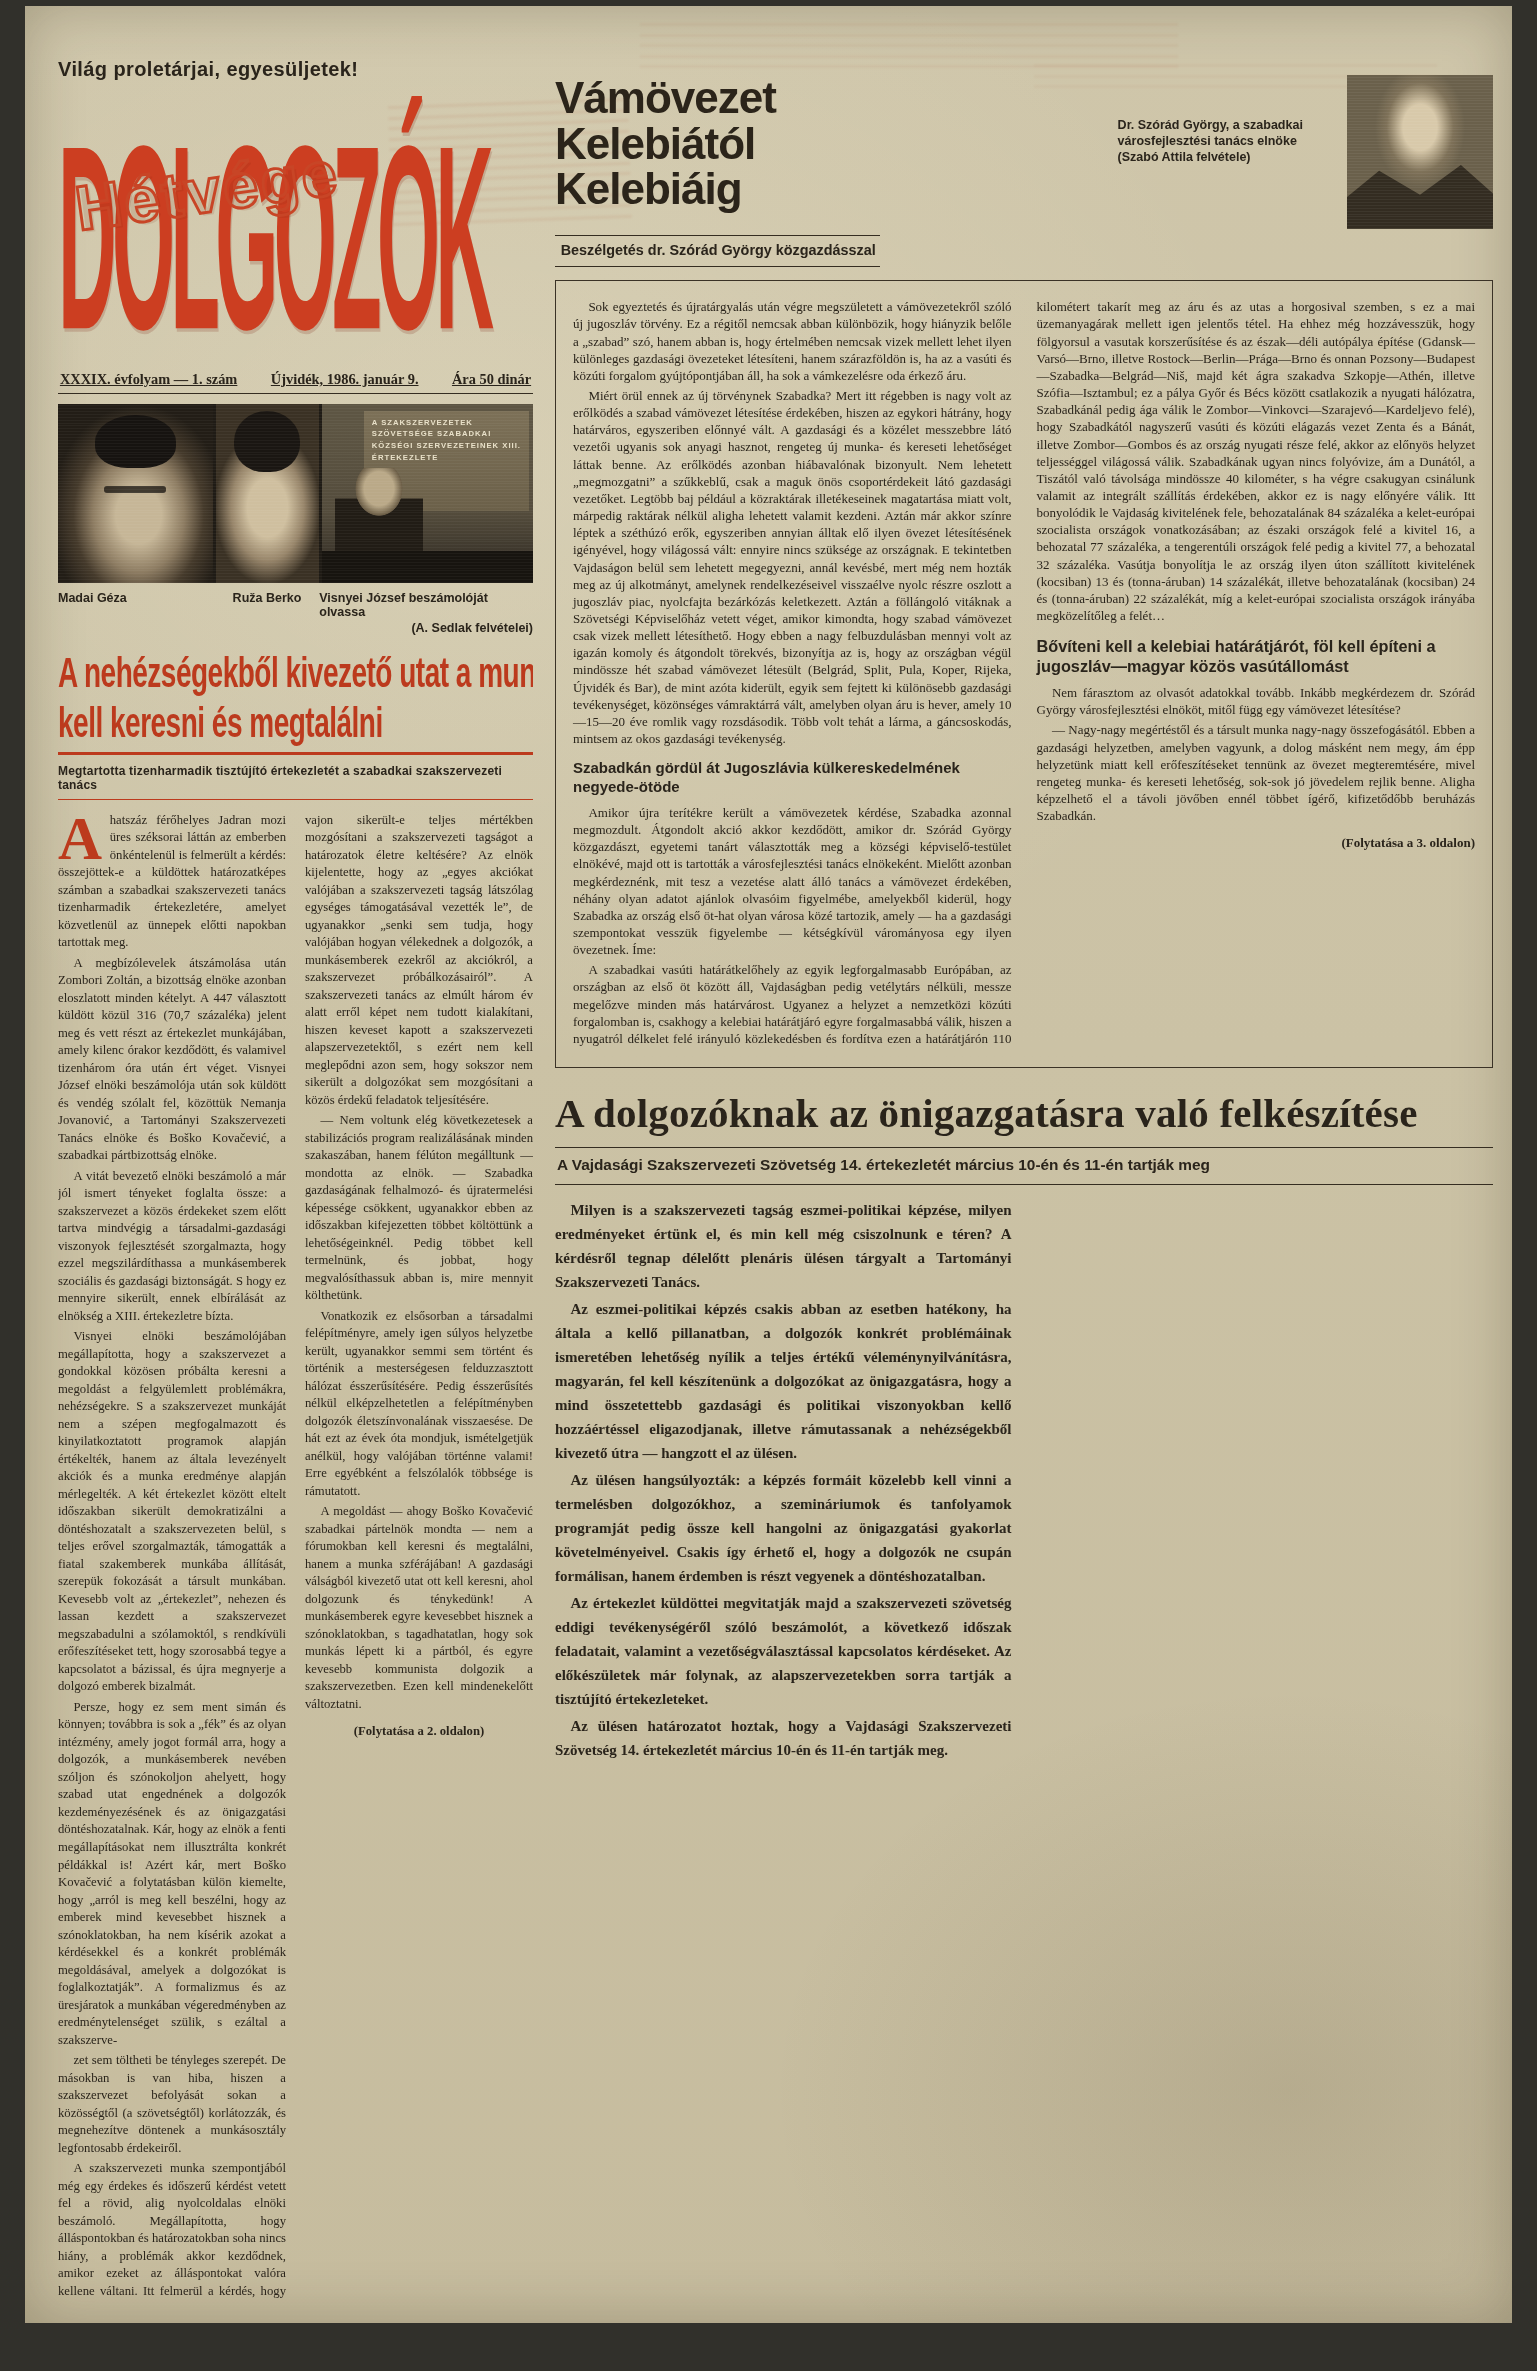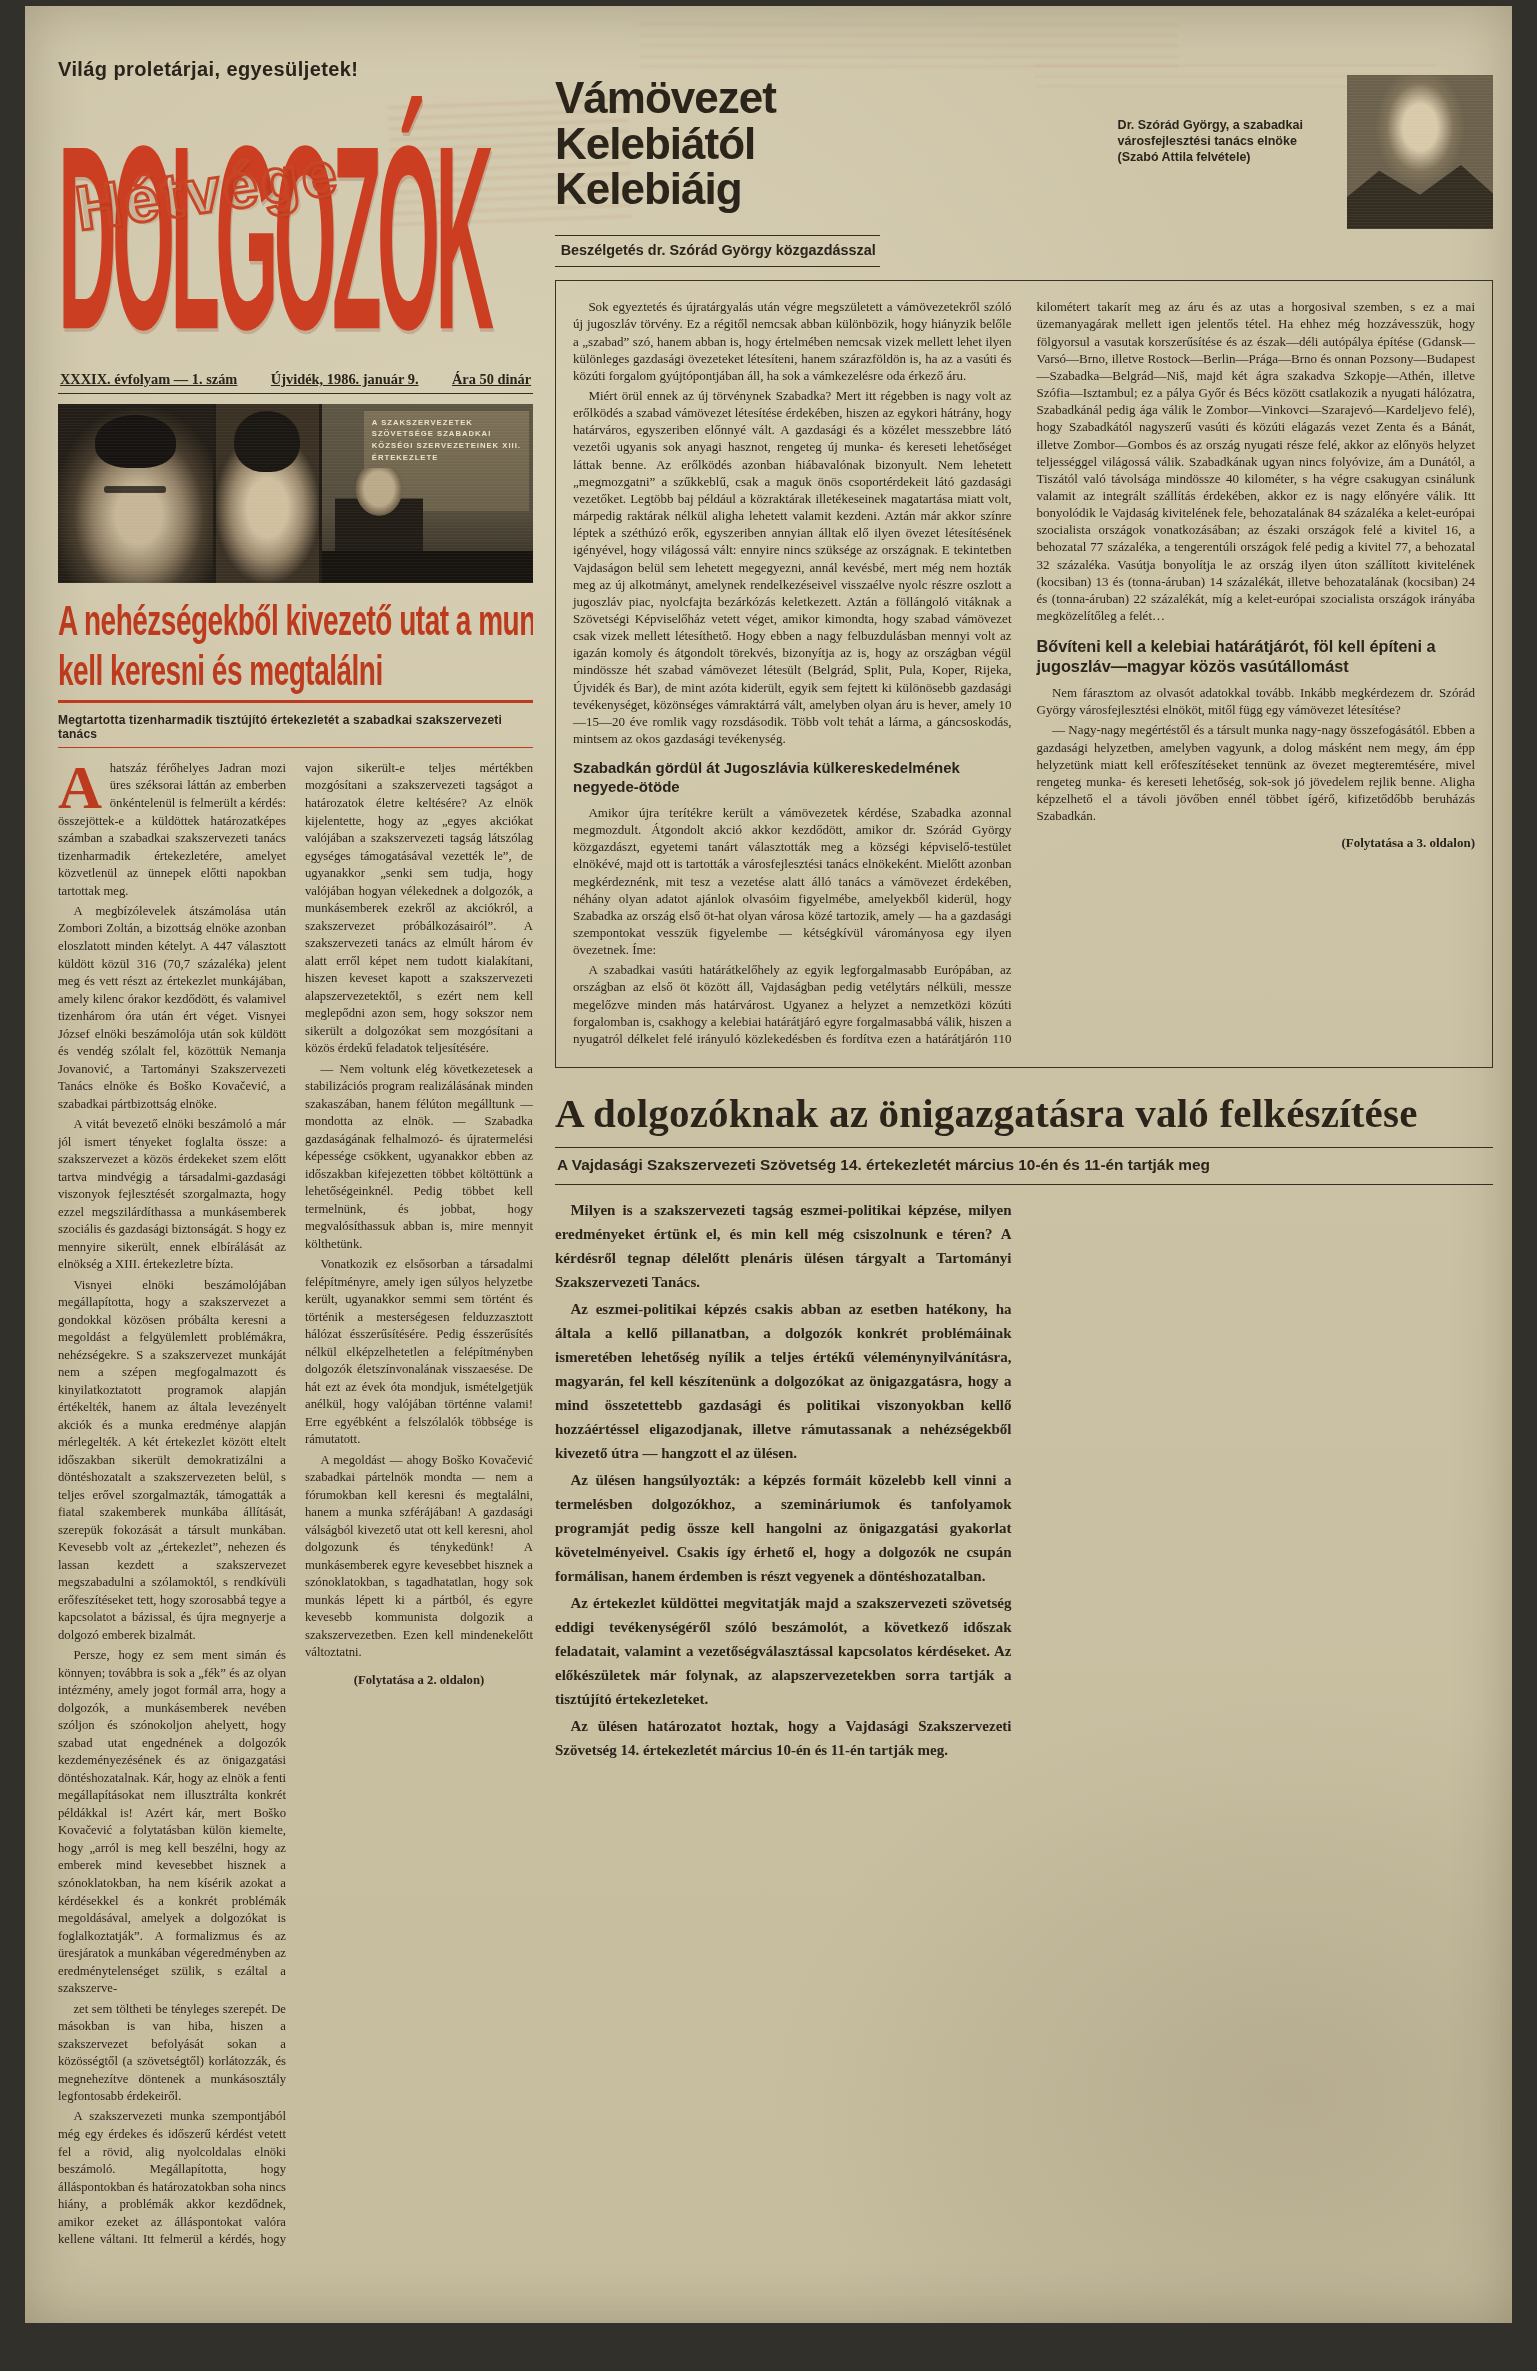--- a/index.html
+++ b/index.html
@@ -160,20 +160,28 @@
       </div>
       <div class="panel p2">
         <div class="hair"></div>
       </div>
       <div class="panel p3">
         <div class="banner">A SZAKSZERVEZETEK SZÖVETSÉGE SZABADKAI KÖZSÉGI SZERVEZETEINEK XIII. ÉRTEKEZLETE</div>
         <div class="speaker"></div>
         <div class="podium"></div>
       </div>
     </div>
+    <div class="captions">
+      <div class="c1">Madai Géza</div>
+      <div class="c2">Ruža Berko</div>
+      <div class="c3">
+        <span>Visnyei József beszámolóját olvassa</span>
+        <span class="credit">(A. Sedlak felvételei)</span>
+      </div>
+    </div>
 
     <div class="headline-red">
       <div class="hl-line"><span>A nehézségekből kivezető utat a munkában</span></div>
       <div class="hl-line"><span>kell keresni és megtalálni</span></div>
     </div>
     <div class="red-rule"></div>
     <div class="standfirst-left">Megtartotta tizenharmadik tisztújító értekezletét a szabadkai szakszervezeti tanács</div>
     <div class="red-hairline"></div>
 
     <div class="lead-body">

